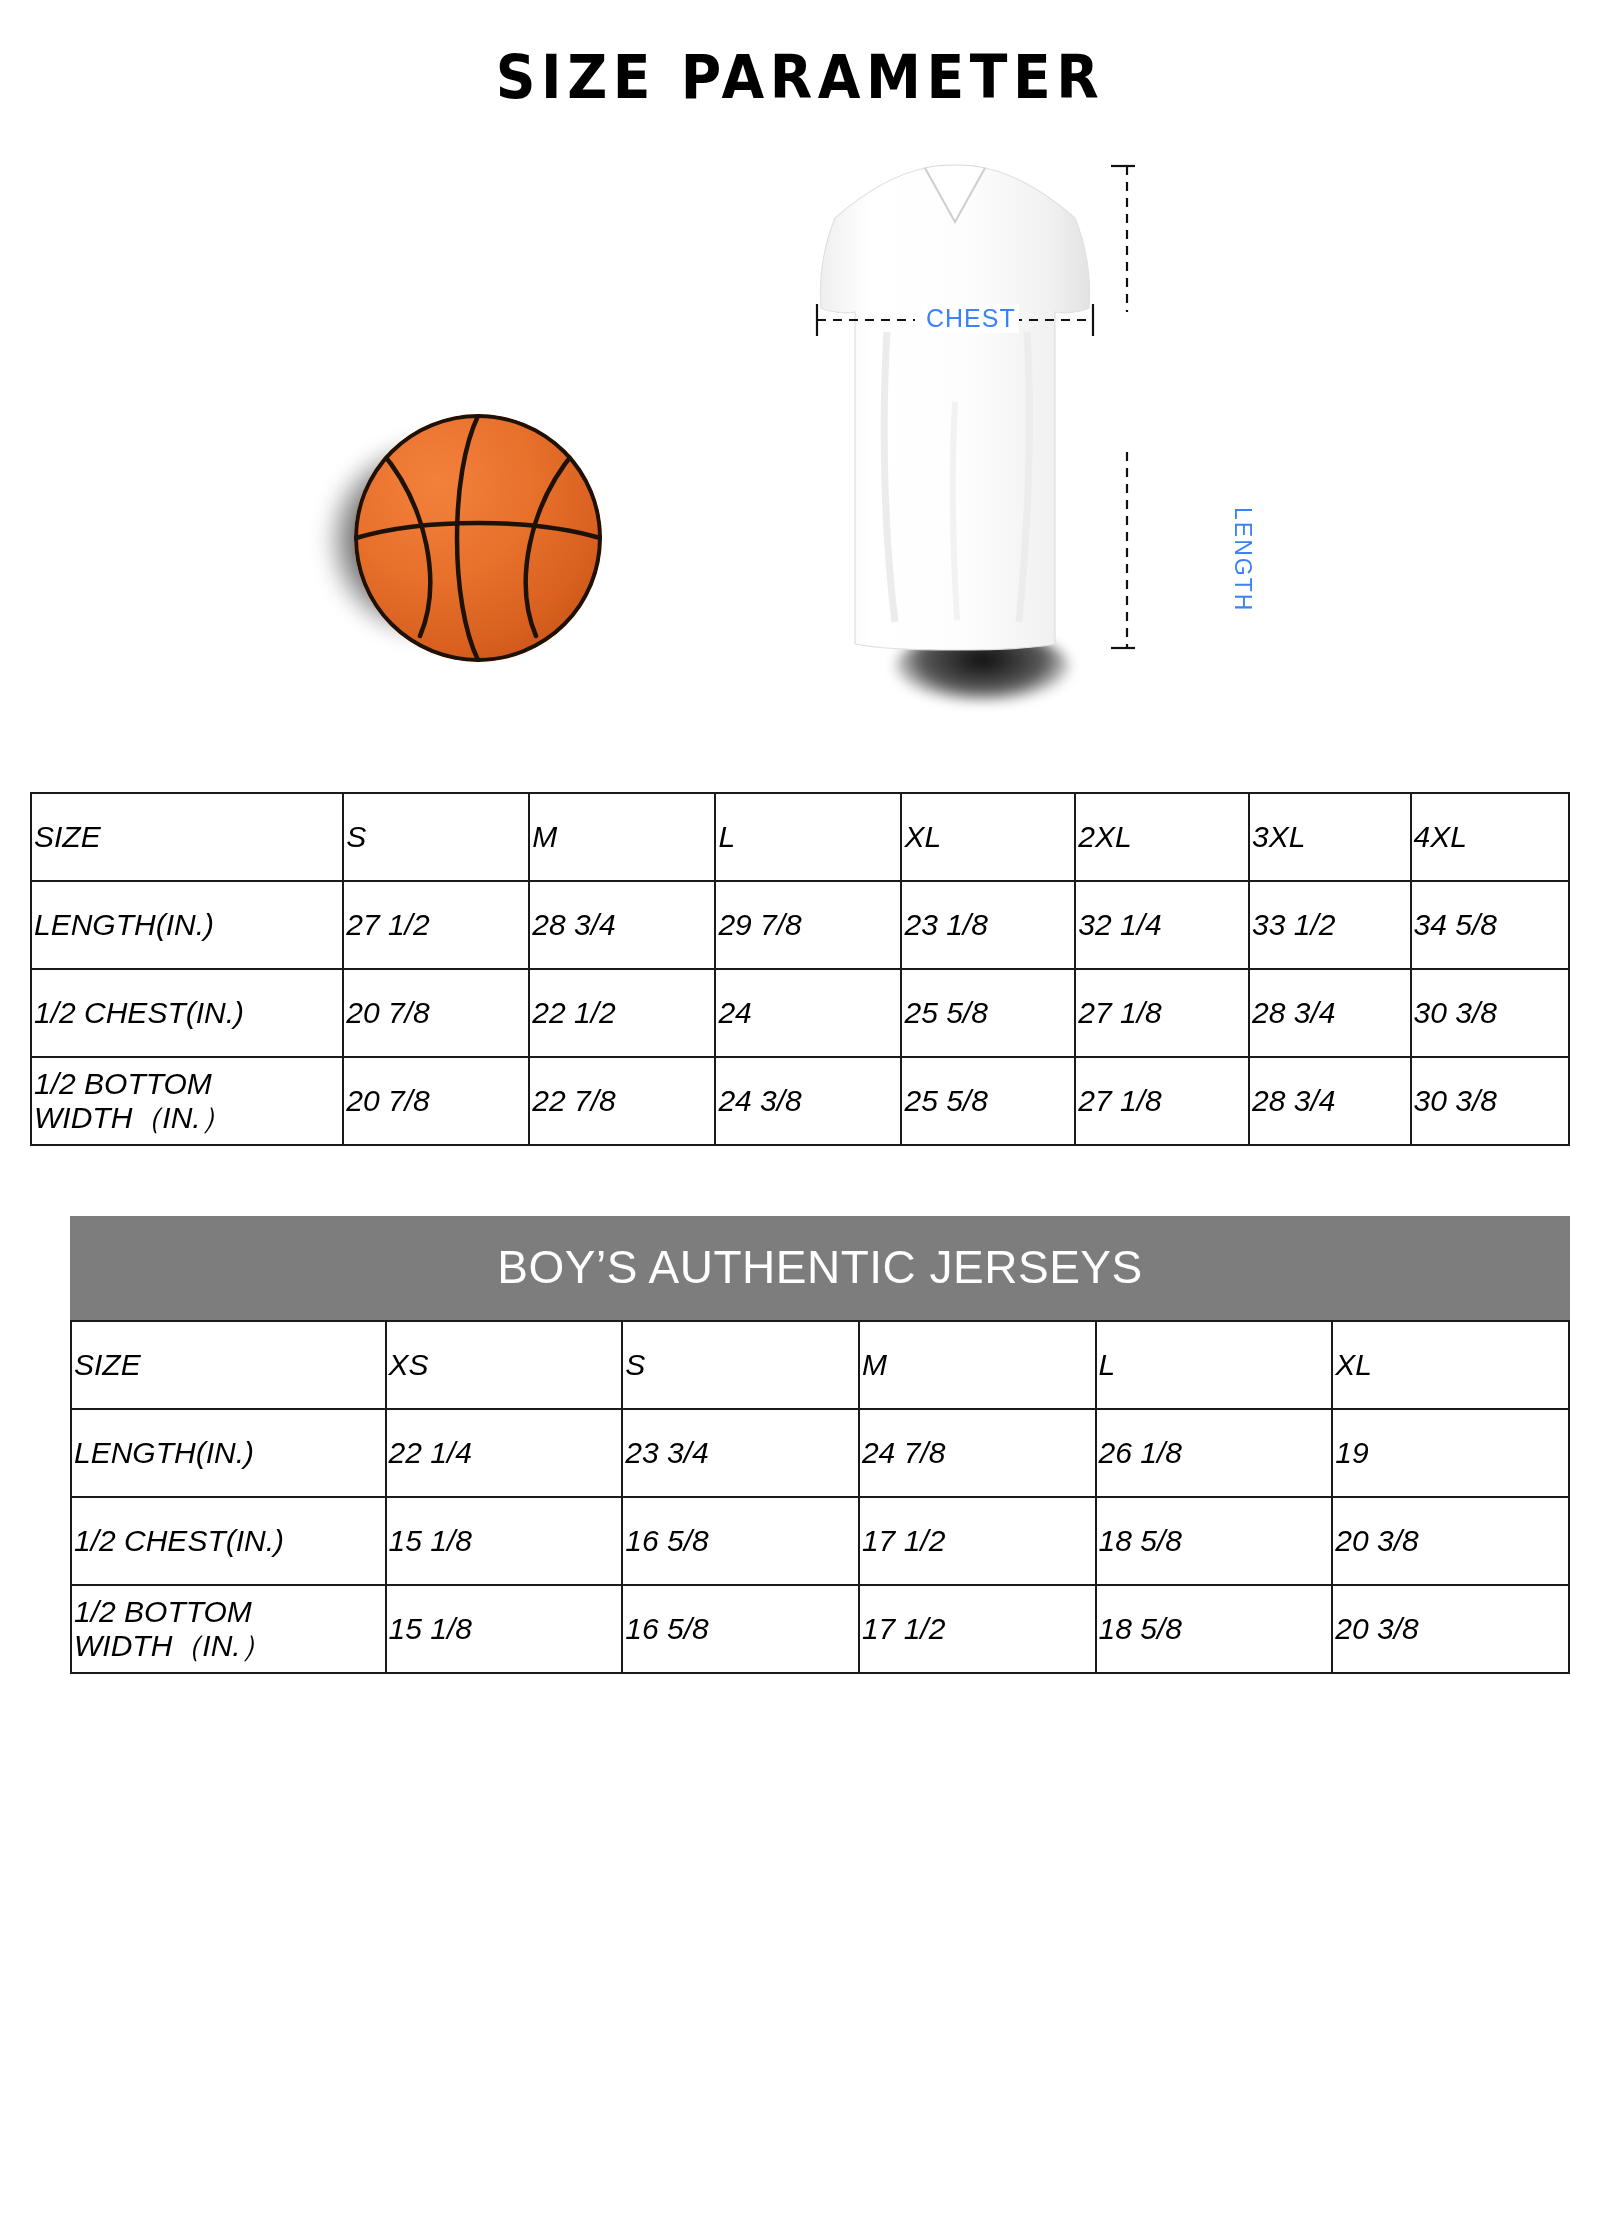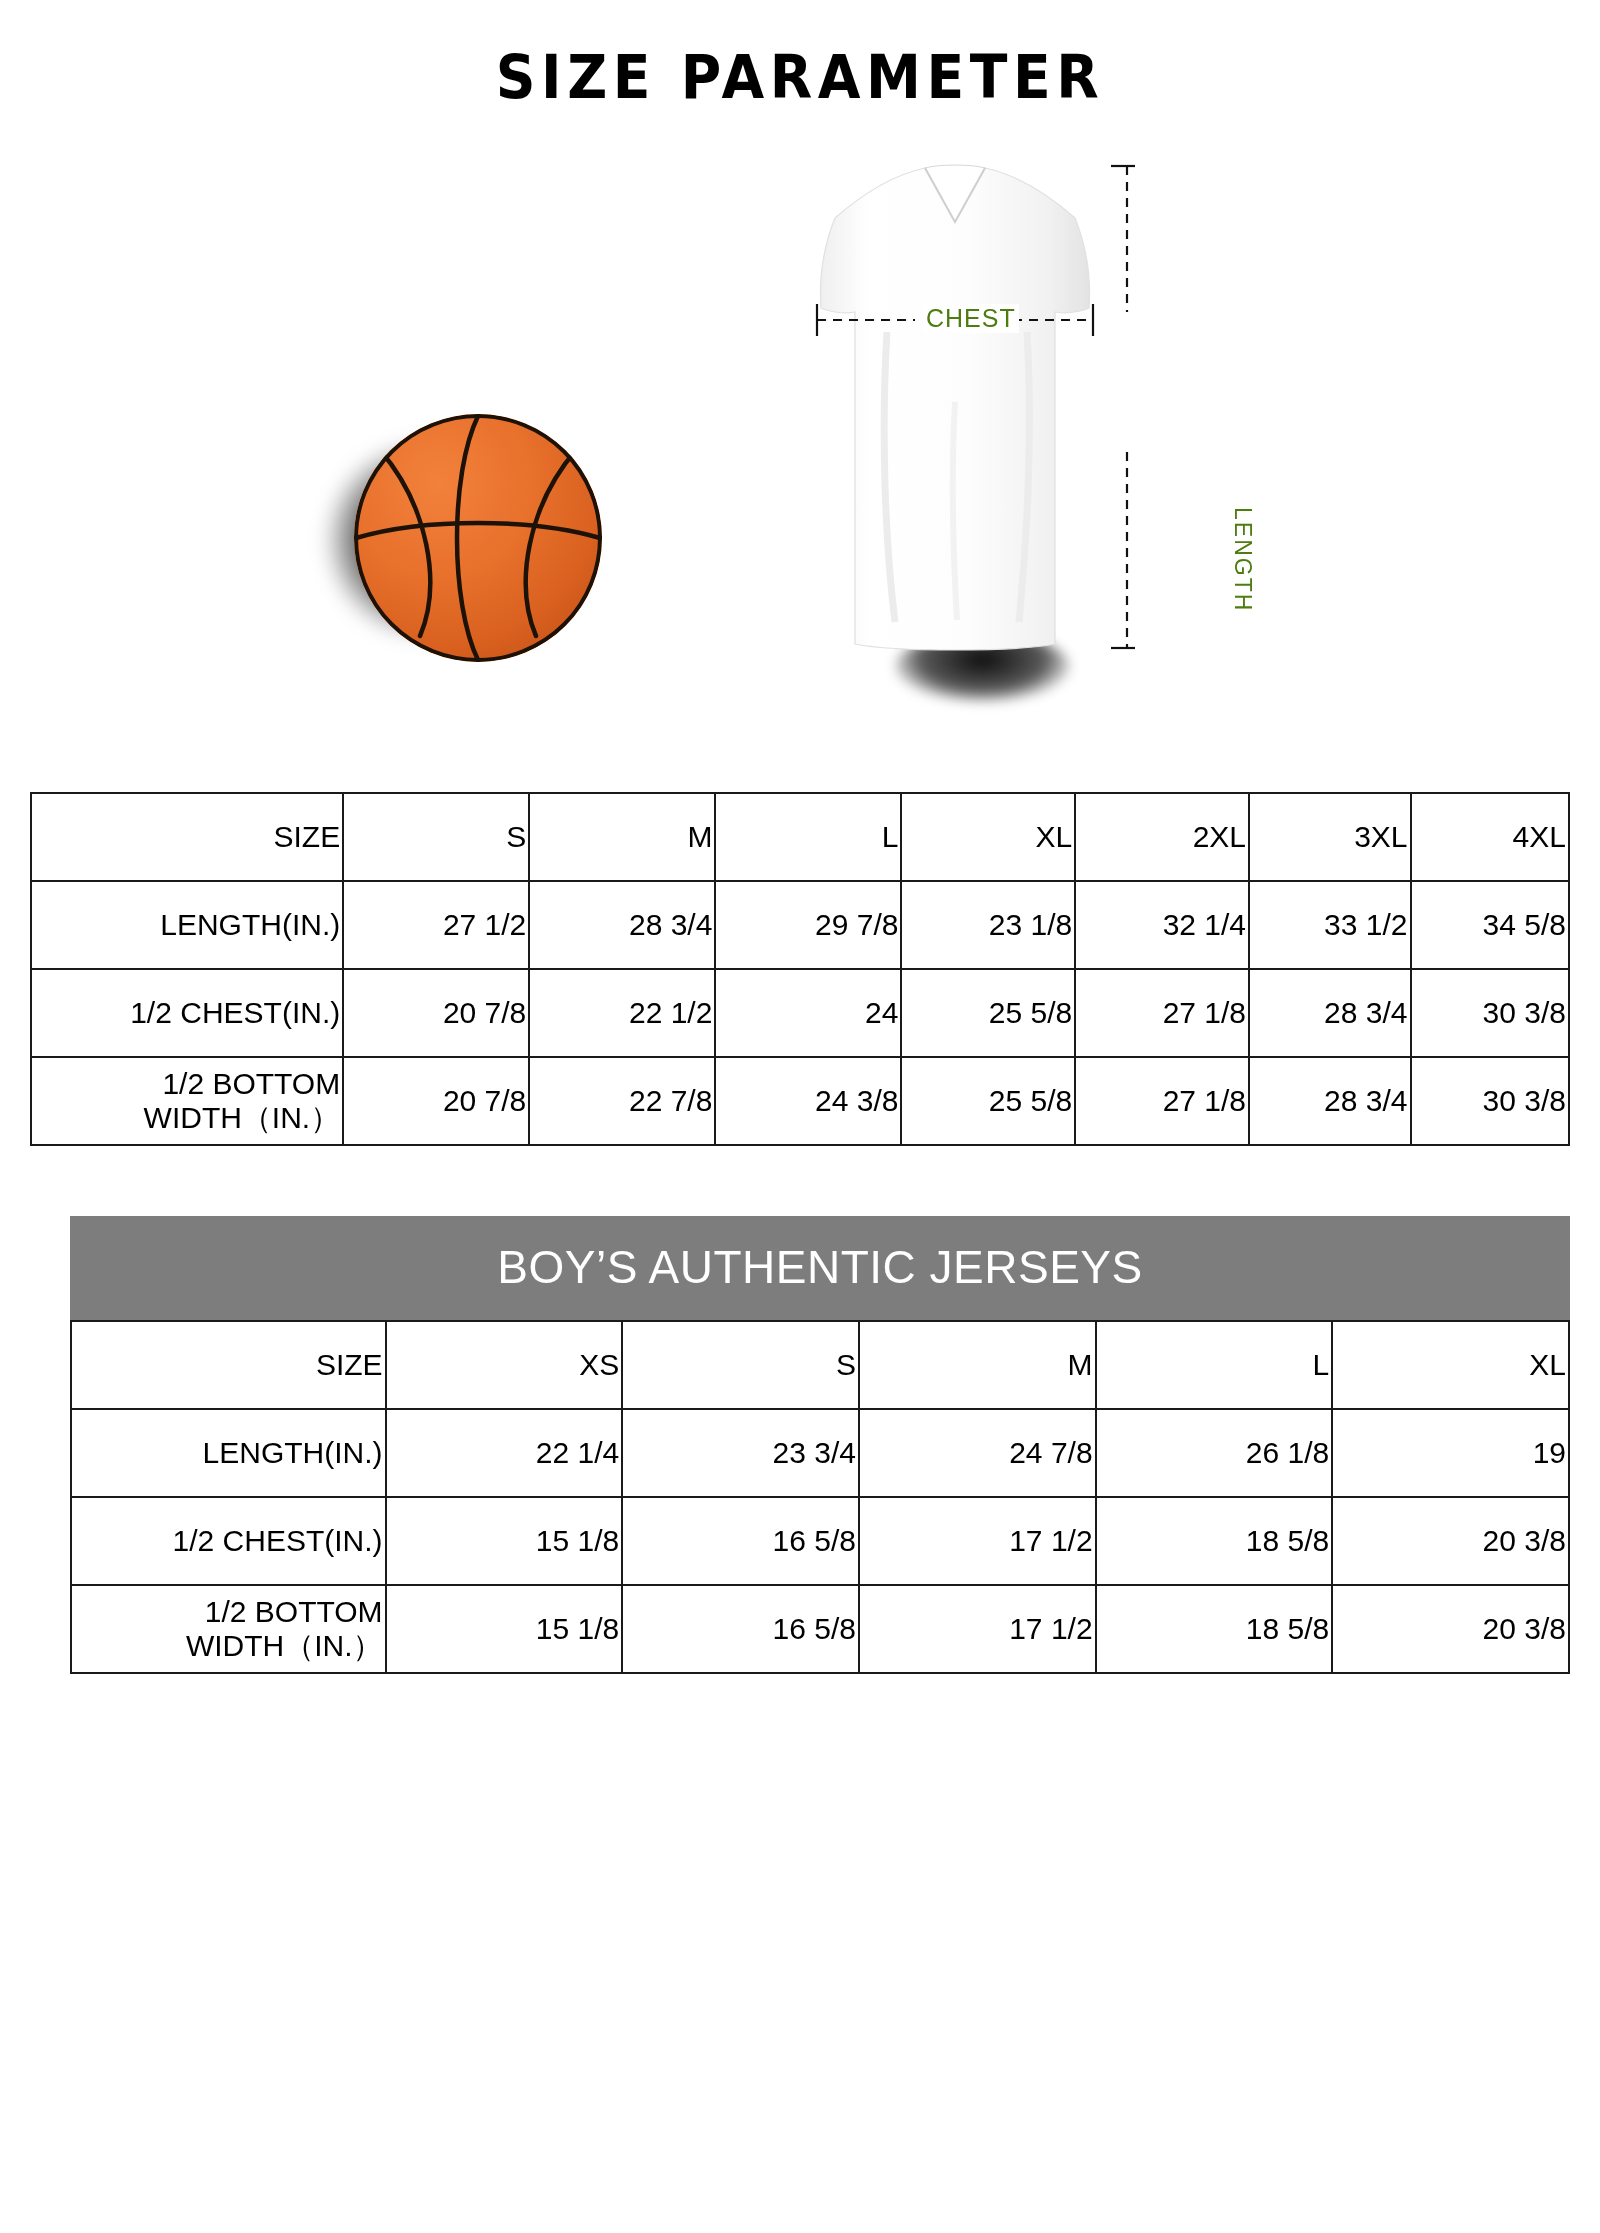--- a/index.html
+++ b/index.html
@@ -89,21 +89,21 @@
     filter: blur(6px);
     border-radius: 50%;
   }
   .jersey-svg { position: absolute; left: 0; top: 0; }
 
   .dim-label {
     position: absolute;
     font-family: "Liberation Sans", sans-serif;
     font-size: 25px;
     letter-spacing: 1px;
-    color: #4d7c0f;
+    color: #3b82f6;
     background: #fff;
     padding: 0 3px;
     text-align: right;
   }
   .length-label {
     left: 1196px;
     top: 375px;
     writing-mode: vertical-rl;
     letter-spacing: 2px;
     font-size: 23px;
@@ -120,25 +120,26 @@
     padding: 22px 0 24px 0;
     border: 2px solid #7d7d7d;
   }
   table {
     border-collapse: collapse;
     width: 100%;
     table-layout: fixed;
   }
   table td {
     border: 2px solid #1a1a1a;
-    text-align: right;
+    text-align: left;
     font-size: 30px;
     height: 78px;
     padding: 4px 2px;
     font-family: "Liberation Sans", sans-serif;
+    font-style: italic;
   }
   .men-table td.lbl, .boy-table td.lbl {
     font-size: 30px;
   }
   .two-line { line-height: 1.12; }
   .men-block { margin-top: 20px; }
   .boy-block { margin-top: 70px; padding-left: 40px; }
 </style>
 </head>
 <body>

